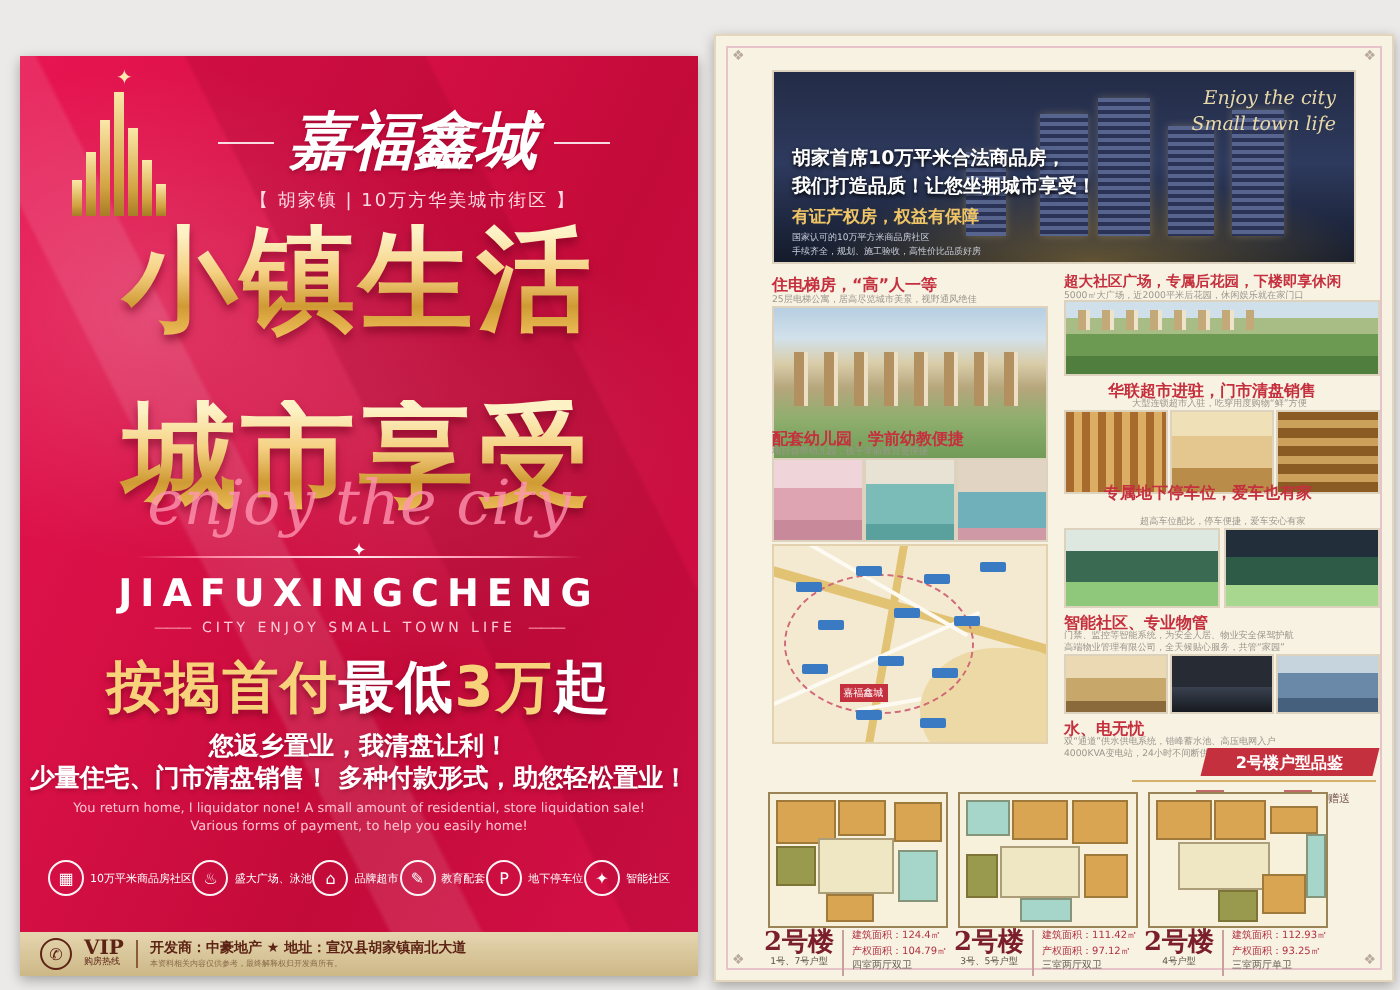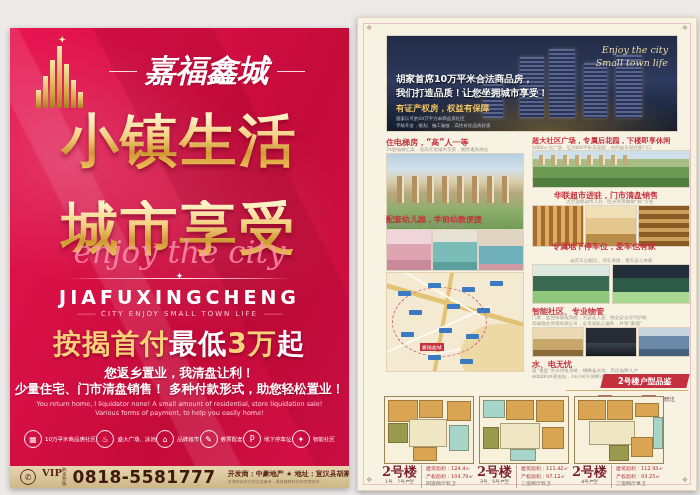--- a/index.html
+++ b/index.html
@@ -36,21 +36,21 @@
   .promo{left:0;right:0;text-align:center;font-weight:bold;color:#fff;font-size:12.5px;text-shadow:0 1px 2px rgba(100,0,25,.4);}
   .p1{top:337px;} .p2{top:353px;}
   .en{left:0;right:0;text-align:center;color:#ffc3d1;font-size:6.5px;}
   .e1{top:372px;} .e2{top:381px;}
   .features{left:14px;right:14px;top:402px;display:flex;justify-content:space-between;align-items:center;}
   .feat{display:flex;align-items:center;gap:3px;color:#fff;}
   .fi{width:16px;height:16px;border:1px solid rgba(255,255,255,.95);border-radius:50%;display:flex;align-items:center;justify-content:center;font-size:8px;flex:0 0 auto;}
   .fl{font-size:5.5px;white-space:nowrap;}
   .goldbar{left:0;right:0;bottom:0;height:22px;background:linear-gradient(180deg,#e6d6b0,#ccb786);display:flex;align-items:center;padding:0 10px;gap:6px;color:#5d2415;}
   .vipc{width:14px;height:14px;border:1.5px solid #5d2415;border-radius:50%;display:flex;align-items:center;justify-content:center;font-size:8px;flex:0 0 auto;}
-  .viptx{display:flex;flex-direction:row;line-height:1;}
+  .viptx{display:flex;flex-direction:column;line-height:1;}
   .vip{font-family:"DejaVu Serif",serif;font-size:10px;font-weight:bold;}
   .vipsub{font-size:4.5px;}
   .phone{font-size:17px;font-weight:bold;color:#40190d;letter-spacing:.5px;white-space:nowrap;}
   .sep{width:1px;height:14px;background:#8a5a3a;}
   .devblk{display:flex;flex-direction:column;line-height:1.35;}
   .dev{font-size:7px;font-weight:bold;white-space:nowrap;}
   .devnote{font-size:4px;color:#8a6a4a;}
   
   .right{left:357px;top:17px;width:338px;height:472px;background:#f8f2e3;border:1px solid #e4d6bd;}
   .frame{position:absolute;inset:5px;border:1px solid #e6c3c8;pointer-events:none;}
@@ -130,20 +130,21 @@
       <i style="height:28px"></i>
       <i style="height:16px"></i>
     </div>
     <div class="abs lstar">✦</div>
 
     <div class="abs brandrow">
       <span class="hl"></span>
       <span class="brandname">嘉福鑫城</span>
       <span class="hl"></span>
     </div>
+    <div class="abs brandsub">【 胡家镇 | 10万方华美城市街区 】</div>
 
     <div class="abs t1 gold3d">小镇生活</div>
     <div class="abs t2 gold3d">城市享受</div>
     <div class="abs scriptov">enjoy the city</div>
 
     <div class="abs dstar">✦</div>
     <div class="abs divider"></div>
     <div class="abs pinyin">JIAFUXINGCHENG</div>
     <div class="abs tagline">CITY ENJOY SMALL TOWN LIFE</div>
 
@@ -181,21 +182,20 @@
         <span class="fl">智能社区</span>
       </div>
     </div>
 
     <div class="abs goldbar">
       <span class="vipc">✆</span>
       <span class="viptx">
         <span class="vip">VIP</span>
         <span class="vipsub">购房热线</span>
       </span>
-      <span class="phone">0818-5581777</span>
       <span class="sep"></span>
       <span class="devblk">
         <span class="dev"><span>开发商：中豪地产 ★</span> <span>地址：宣汉县胡家镇南北大道</span></span>
         <span class="devnote">本资料相关内容仅供参考，最终解释权归开发商所有。</span>
       </span>
     </div>
   </div>
 
   <div class="page right">
     <div class="frame"></div>

